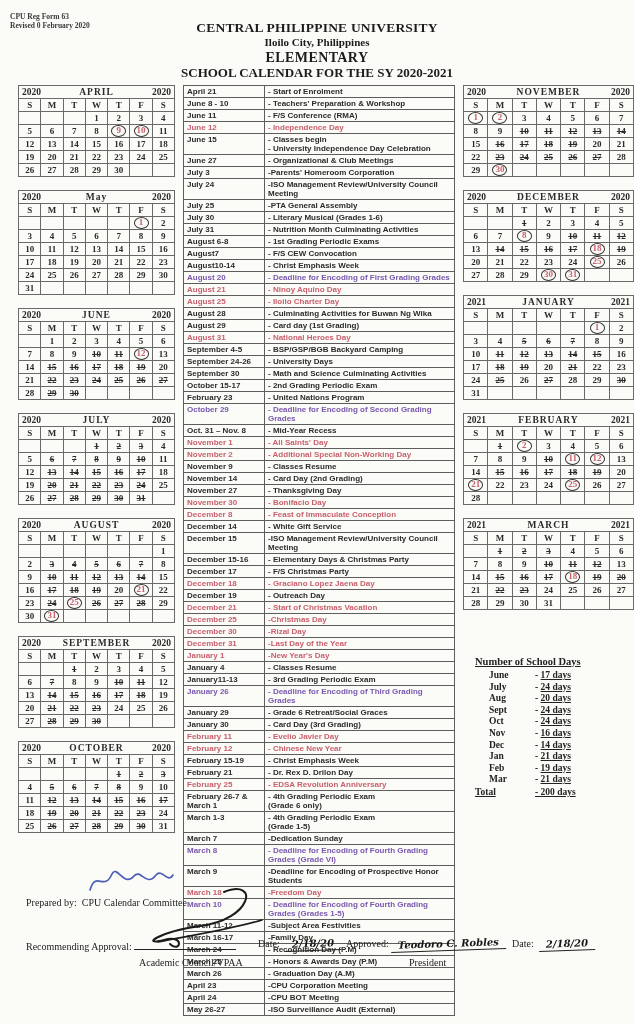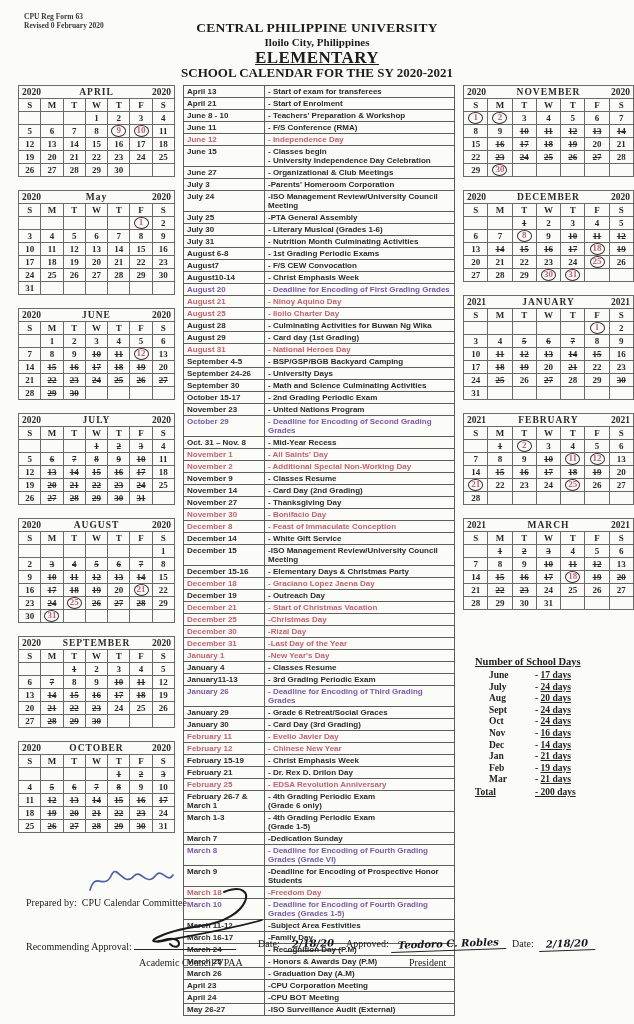--- a/index.html
+++ b/index.html
@@ -1,22 +1,22 @@
 <!DOCTYPE html>
 <html style="--red: #c9606d; --purple: #7a58ae;"><head>
 <meta charset="utf-8">
 <style>
   html,body{margin:0;padding:0;background:#9a9a9a;}
   .page{width:634px;height:1024px;margin:0 auto;background:#fbfbf8;position:relative;
         font-family:"Liberation Serif",serif;color:#1c1c1c;overflow:hidden;box-sizing:border-box;}
-  .form-meta{position:absolute;top:12px;left:24px;font-size:7.5px;line-height:9px;font-weight:bold;color:#3a3a3a;}
+  .form-meta{position:absolute;top:12px;left:10px;font-size:7.5px;line-height:9px;font-weight:bold;color:#3a3a3a;}
   .header{padding-top:20px;text-align:center;font-weight:bold;line-height:15px;}
   .header .u{font-size:13.5px;letter-spacing:.2px;}
   .header .c{font-size:11px;}
-  .header .e{font-size:17px;text-decoration:underline;letter-spacing:.4px;}
+  .header .e{font-size:14px;letter-spacing:.4px;}
   .header .t{font-size:13px;}
   .columns{display:flex;margin-top:5px;padding-left:18px;padding-right:6px;gap:8px;align-items:flex-start;}
   .col-left{width:157px;flex:none;}
   .col-mid{width:272px;flex:none;}
   .col-right{width:171px;flex:none;}
   
   table.cal{border-collapse:collapse;width:100%;margin-bottom:13px;table-layout:fixed;}
   .cal td{border:1px solid #6a6a6a;text-align:center;font-size:9px;font-weight:bold;height:12px;
           padding:0;line-height:11px;color:#2b2b2b;}
   .cal .cal-title{padding:0 3px;}
@@ -553,24 +553,20 @@
               <td><span class="dn struck">30</span></td>
               <td><span class="dn">31</span></td>
             </tr>
           </tbody>
         </table>
       </div>
     <div class="col-mid">
       <table class="events">
           <tbody>
             <tr>
-              <td class="ev-date ">April 13</td>
-              <td class="ev-desc ">- Start of exam for transferees</td>
-            </tr>
-            <tr>
               <td class="ev-date ">April 21</td>
               <td class="ev-desc ">- Start of Enrolment</td>
             </tr>
             <tr>
               <td class="ev-date ">June  8 - 10</td>
               <td class="ev-desc ">- Teachers' Preparation &amp; Workshop</td>
             </tr>
             <tr>
               <td class="ev-date ">June 11</td>
               <td class="ev-desc ">- F/S Conference (RMA)</td>
@@ -654,21 +650,21 @@
             </tr>
             <tr>
               <td class="ev-date ">September 30</td>
               <td class="ev-desc ">- Math and Science Culminating Activities</td>
             </tr>
             <tr>
               <td class="ev-date ">October 15-17</td>
               <td class="ev-desc ">- 2nd Grading Periodic Exam</td>
             </tr>
             <tr>
-              <td class="ev-date ">November 23</td>
+              <td class="ev-date ">February 23</td>
               <td class="ev-desc ">- United Nations Program</td>
             </tr>
             <tr>
               <td class="ev-date purple">October 29</td>
               <td class="ev-desc purple">- Deadline for Encoding of Second Grading Grades</td>
             </tr>
             <tr>
               <td class="ev-date ">Oct. 31 – Nov. 8</td>
               <td class="ev-desc ">- Mid-Year Recess</td>
             </tr>
@@ -704,20 +700,24 @@
               <td class="ev-date ">December 14</td>
               <td class="ev-desc ">- White Gift Service</td>
             </tr>
             <tr>
               <td class="ev-date ">December 15</td>
               <td class="ev-desc ">-ISO Management Review/University Council Meeting</td>
             </tr>
             <tr>
               <td class="ev-date ">December 15-16</td>
               <td class="ev-desc ">- Elementary Days &amp; Christmas Party</td>
+            </tr>
+            <tr>
+              <td class="ev-date ">December 17</td>
+              <td class="ev-desc ">- F/S Christmas Party</td>
             </tr>
             <tr>
               <td class="ev-date red">December 18</td>
               <td class="ev-desc red">- Graciano Lopez Jaena Day</td>
             </tr>
             <tr>
               <td class="ev-date ">December 19</td>
               <td class="ev-desc ">- Outreach Day</td>
             </tr>
             <tr>

